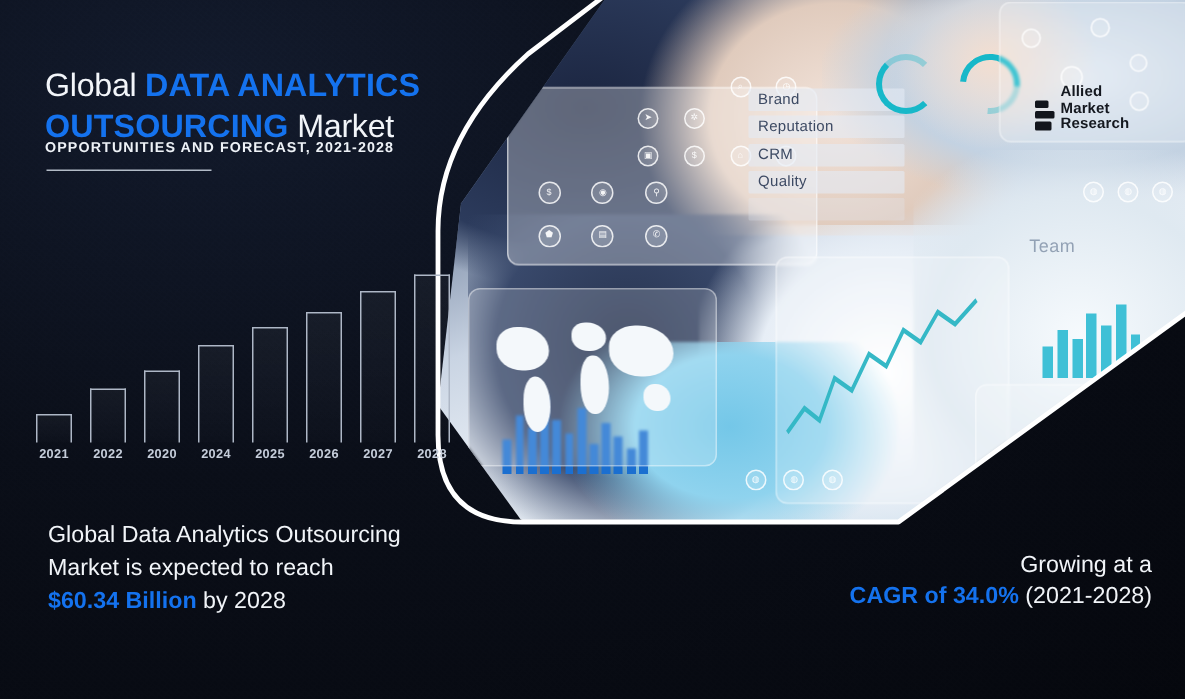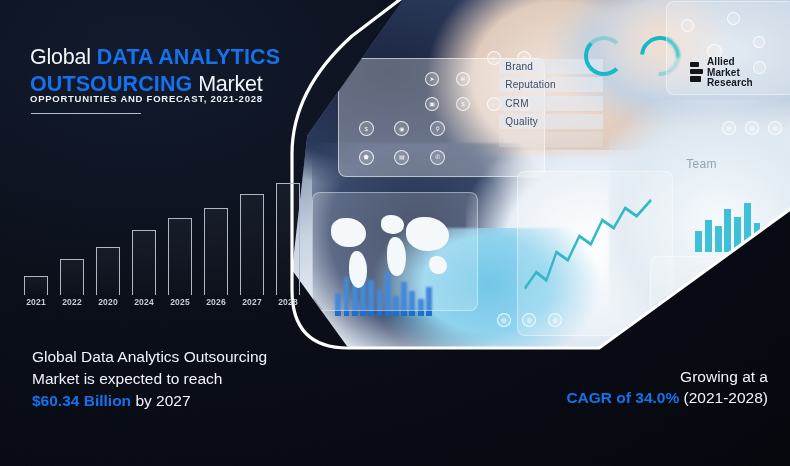--- a/index.html
+++ b/index.html
@@ -84,21 +84,21 @@
   .txtlbl{position:absolute;color:#7f8fa6;font-size:12px;letter-spacing:.3px;
      font-family:"Liberation Sans",sans-serif;opacity:.8;}
 
   
   #photo-stroke{
     position:absolute;inset:0;pointer-events:none;
   }
   #photo-stroke svg{position:absolute;left:0;top:0;overflow:visible;}
 
   
-  #logo{position:absolute;z-index:4;left:690px;top:57px;display:flex;gap:4px;align-items:center;}
+  #logo{position:absolute;z-index:4;left:690px;top:57px;display:flex;gap:4px;align-items:flex-end;}
   #logo .mark{width:13px;flex:0 0 13px;padding-top:1px;}
   #logo .mark span{display:block;background:#13161d;margin-bottom:2px;border-radius:1px;}
   #logo .mark .m1{height:5px;width:9px;}
   #logo .mark .m2{height:5px;width:13px;}
   #logo .mark .m3{height:6px;width:11px;}
   #logo .words{display:flex;flex-direction:column;line-height:10.5px;}
   #logo .words span{color:#14181f;font-size:10px;font-weight:700;letter-spacing:.1px;}
 
   
   #left{position:absolute;z-index:5;left:0;top:0;width:330px;height:466px;}
@@ -295,21 +295,21 @@
         <span class="xlab" style="left:216px;">2027</span>
         <span class="xlab" style="left:252px;">2028</span>
       </div>
     </div>
 
     <div id="statement">
       <div>Global Data Analytics Outsourcing</div>
       <div>Market is expected to reach</div>
       <div>
         <span class="hl">$60.34 Billion</span>
-        <span class="by">by 2027</span>
+        <span class="by">by 2028</span>
       </div>
     </div>
   </div>
 
   <div id="cagr">
     <div class="g1">Growing at a</div>
     <div class="g2">
       <span class="b">CAGR of 34.0%</span>
       <span class="y">(2021-2028)</span>
     </div>

